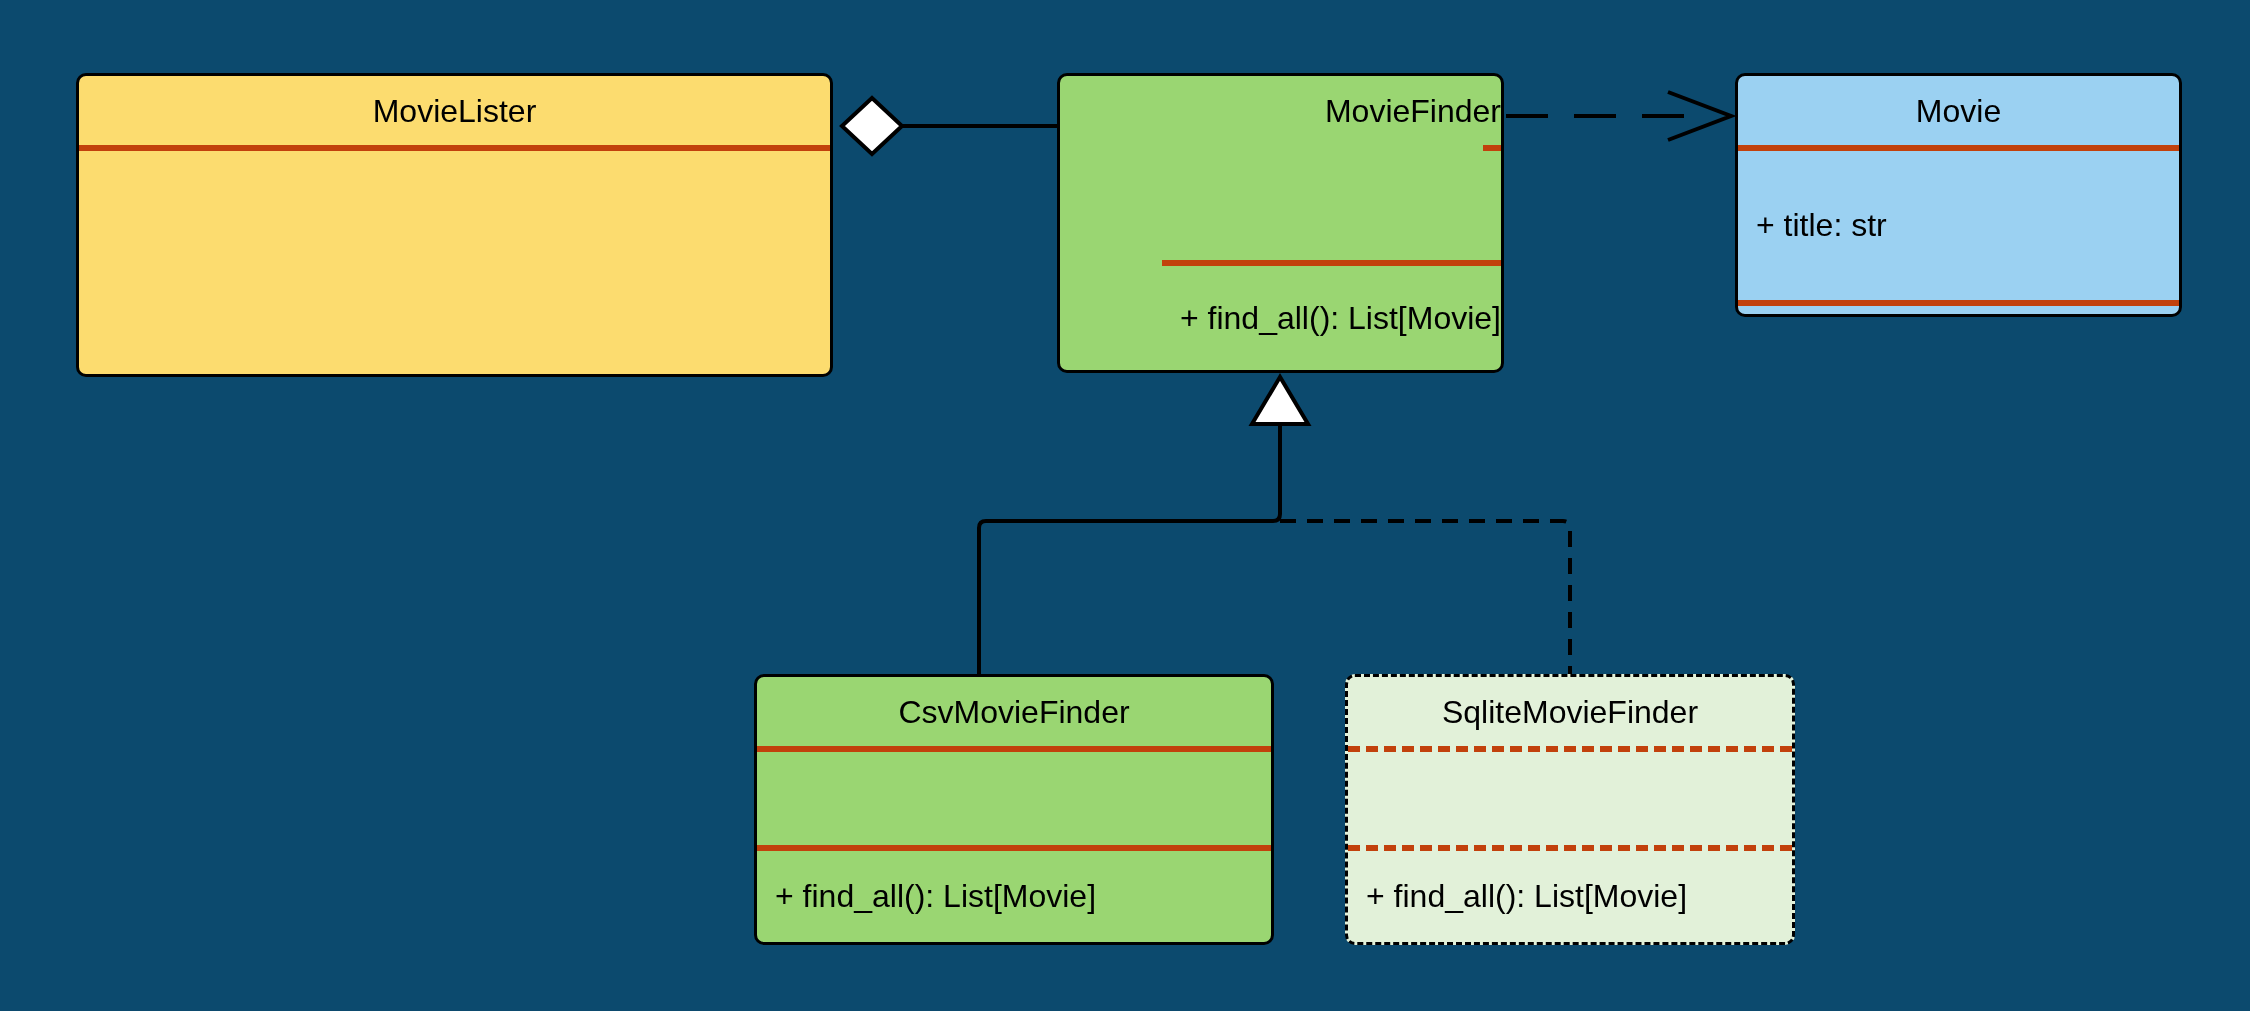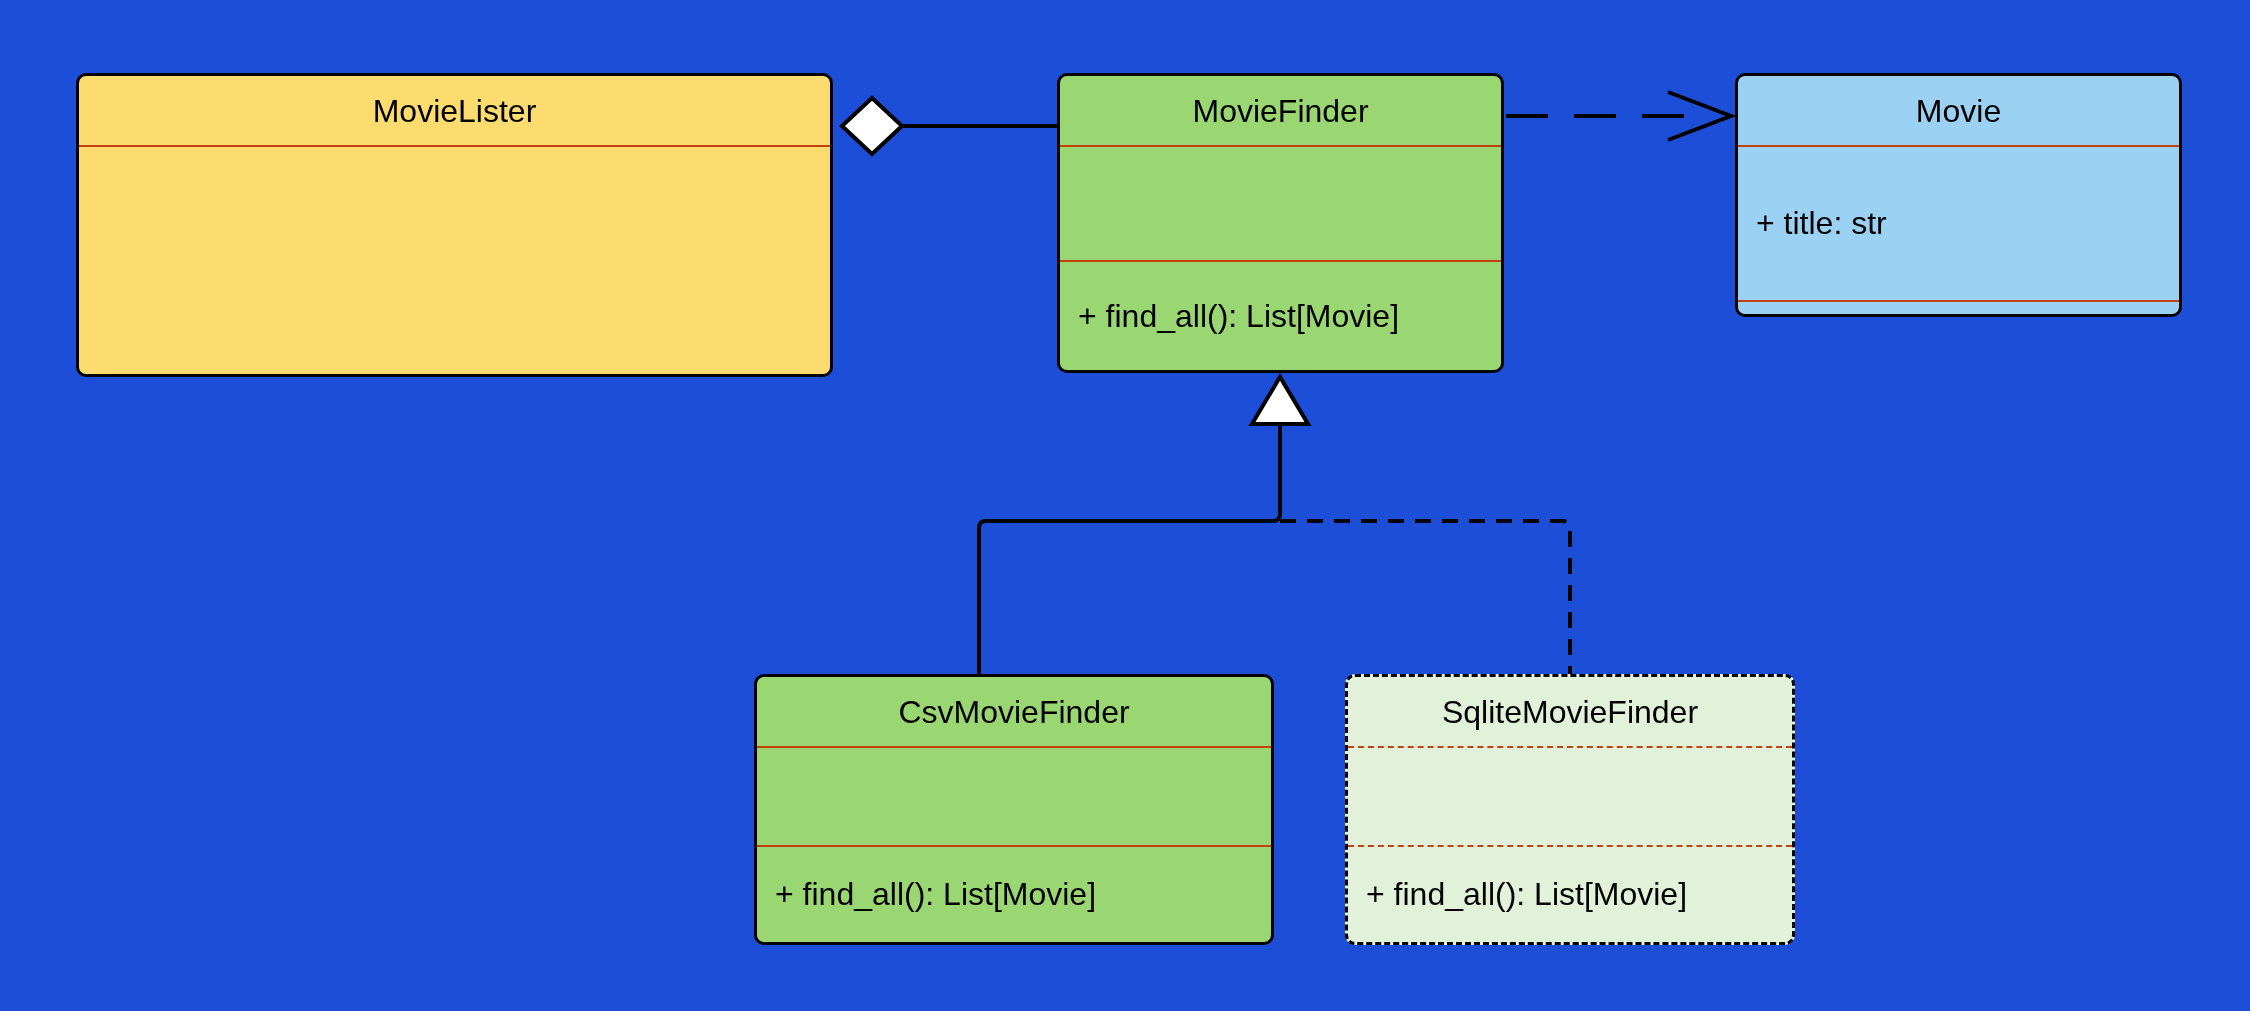--- a/index.html
+++ b/index.html
@@ -1,33 +1,33 @@
 <!DOCTYPE html>
 <html><head>
 <meta charset="utf-8">
 <style>
   html,body{margin:0;padding:0;background:#ffffff;}
   .canvas{
-    position:relative;width:2250px;height:1011px;background:#1d4ed8;
+    position:relative;width:2250px;height:1011px;background:#0c4a6e;
     font-family:"Liberation Sans",sans-serif;color:#000;overflow:hidden;
   }
   .connectors{position:absolute;left:0;top:0;width:2250px;height:1011px;}
   .connectors .stroke{stroke:#000000;stroke-width:4;}
   .uml-class{
     position:absolute;box-sizing:border-box;border:3px solid #000;border-radius:10px;
     display:flex;flex-direction:column;overflow:hidden;
   }
   .uml-class.dashed-border{border-style:dashed;}
   .compartment{box-sizing:border-box;}
   .c-title{
     display:flex;align-items:center;justify-content:center;
     font-size:32px;line-height:36px;white-space:nowrap;
   }
   .c-attrs,.c-methods{
-    border-top:2px solid #c2410c;display:flex;flex-direction:column;
+    border-top:6px solid #c2410c;display:flex;flex-direction:column;
     justify-content:center;padding-left:18px;
   }
   .c-methods{flex:1;}
   .dashed-border .c-attrs,.dashed-border .c-methods{border-top-style:dashed;}
   .member{font-size:32px;line-height:41px;white-space:nowrap;}
 
   
   #box-movielister{left:76px;top:73px;width:757px;height:304px;}
   #box-movielister .c-title{height:69px;}
   #box-movielister .c-attrs{height:96px;}
@@ -65,21 +65,21 @@
 
     <path class="stroke" fill="none" stroke-dasharray="16 11" d="M1280,521 L1563,521 Q1570,521 1570,528 L1570,677"></path>
     <polygon class="stroke" points="1280,377 1252,424 1308,424" fill="#ffffff"></polygon>
   </svg>
 
   <div class="uml-class" id="box-movielister" style="background-color: rgb(252, 220, 111);">
     <div class="compartment c-title">MovieLister</div>
     <div class="compartment c-attrs"></div>
   </div>
 
-  <div class="uml-class" id="box-moviefinder" style="background-color: rgb(154, 214, 114);">
+  <div class="uml-class" id="box-moviefinder" style="background-color: rgb(154, 214, 114); align-items: flex-end;">
     <div class="compartment c-title">MovieFinder</div>
     <div class="compartment c-attrs"></div>
     <div class="compartment c-methods">
       <div class="member">+ find_all(): List[Movie]</div>
     </div>
   </div>
 
   <div class="uml-class" id="box-movie" style="background-color: rgb(155, 209, 242);">
     <div class="compartment c-title">Movie</div>
     <div class="compartment c-attrs">

